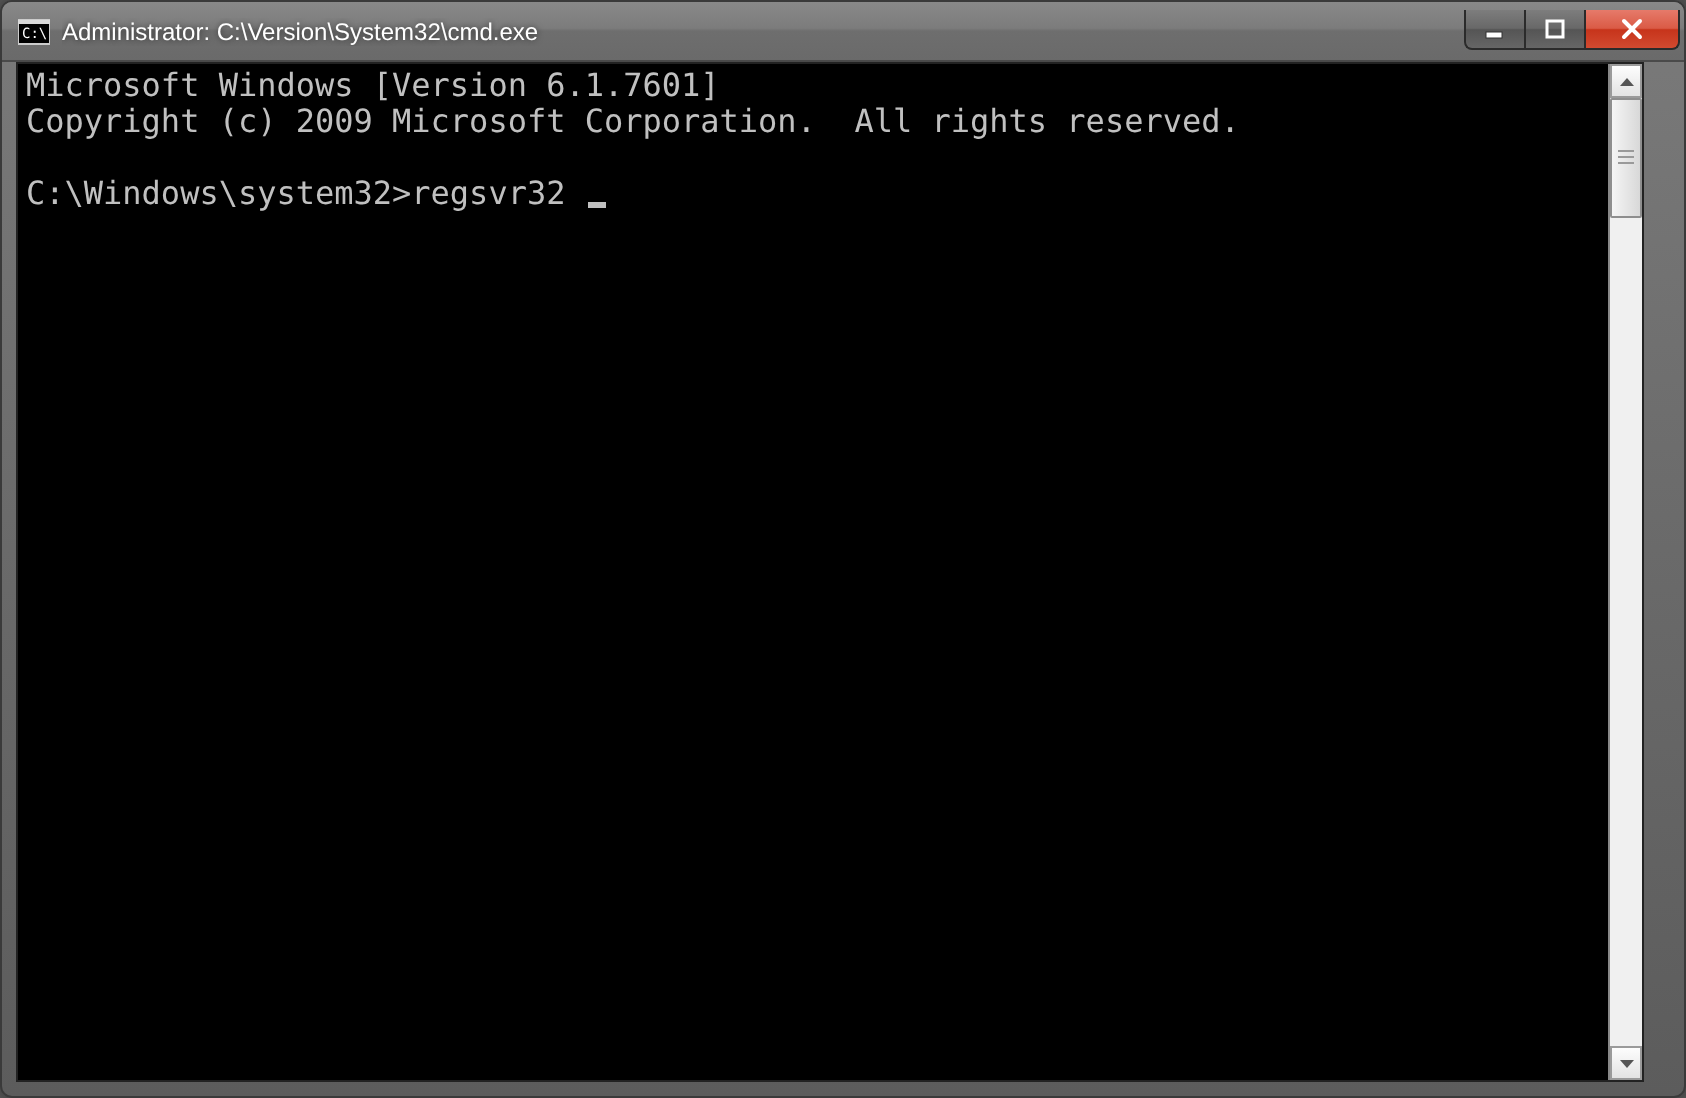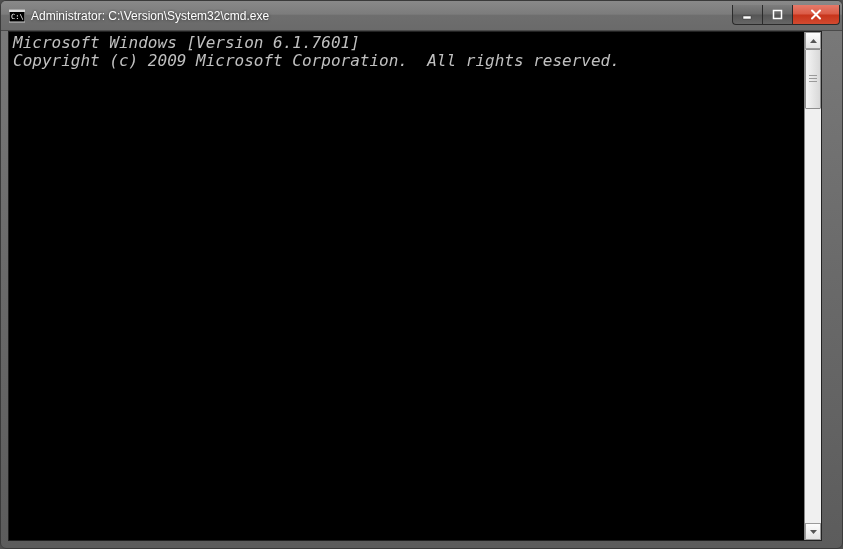--- a/index.html
+++ b/index.html
@@ -69,21 +69,20 @@
     border-radius: 0 0 4px 0;
   }
   .win-btn svg { display: block; }
   .client {
     flex: 1;
     margin: 0 20px 7px 7px;
     border: 1px solid #222;
     background: #000000;
     position: relative;
     display: flex;
-    font-style: italic;
   }
   .terminal {
     flex: 1;
     padding: 2px 4px;
     font-family: "Consolas", "Lucida Console", monospace;
     font-size: 16px;
     line-height: 18px;
     color: #c0c0c0;
     white-space: pre;
     overflow: hidden;
@@ -165,21 +164,21 @@
           <path d="M2 1.5 L10 9.5 M10 1.5 L2 9.5" stroke="#fff" stroke-width="2" stroke-linecap="round"></path>
         </svg>
       </div>
     </div>
   </div>
 
   <div class="client">
     <div class="terminal"><span>Microsoft Windows [Version 6.1.7601]</span>
 <span>Copyright (c) 2009 Microsoft Corporation.  All rights reserved.</span>
 <span></span>
-</div>
+<span class="prompt-line"><span>C:\Windows\system32&gt;</span><span>regsvr32 </span><span class="cursor"></span></span></div>
 
     <div class="vscroll">
       <div class="arrow">
         <svg width="7" height="4" viewBox="0 0 7 4">
             <path d="M3.5 0 L7 4 L0 4 Z" fill="#555"></path>
           </svg>
       </div>
       <div class="track">
         <div class="thumb">
             <div class="grip"></div>

